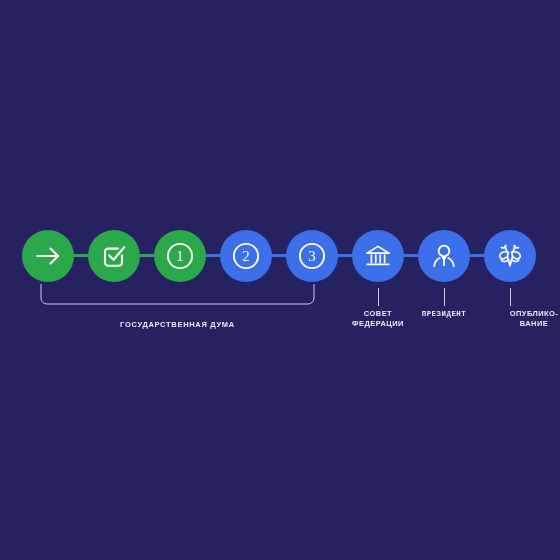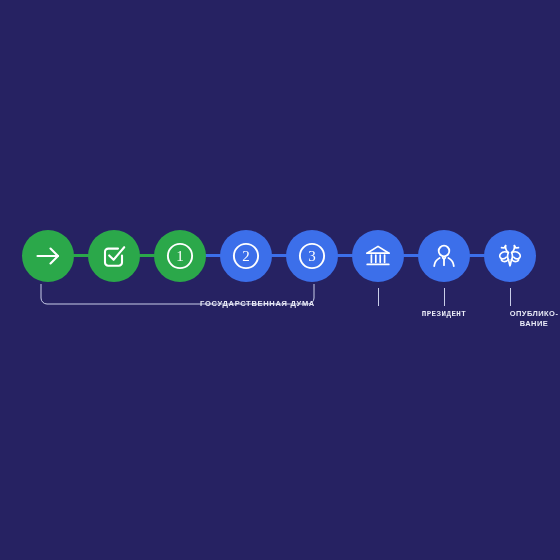--- a/index.html
+++ b/index.html
@@ -72,25 +72,24 @@
     color: #E8EAF6;
     font-size: 7.5px;
     letter-spacing: 0.45px;
     font-weight: 700;
     text-align: center;
     line-height: 1.35;
     text-transform: uppercase;
     white-space: pre-line;
   }
   .label-group {
-    top: 299px;
+    top: 320px;
     left: 40px;
     width: 275px;
     letter-spacing: 0.7px;
-    text-align: right;
   }
   .label-node {
     top: 309px;
     width: 94px;
   }
 </style>
 </head>
 <body>
 
 <div id="stage">
@@ -207,20 +206,22 @@
   </div>
 
   <div class="bracket">
     <svg width="275" height="22" viewBox="0 0 275 22" fill="none" stroke="#C9CEE8" stroke-width="1" stroke-linecap="round" stroke-linejoin="round">
       <path d="M1 0 L1 14 A6 6 0 0 0 7 20 L268 20 A6 6 0 0 0 274 14 L274 0"></path>
     </svg>
   </div>
   <div class="label label-group">ГОСУДАРСТВЕННАЯ ДУМА</div>
 
   <div class="tick" style="left:378px;"></div>
+  <div class="label label-node" style="left:331px;">СОВЕТ
+ФЕДЕРАЦИИ</div>
 
   <div class="tick" style="left:444px;"></div>
   <div class="label label-node" style="left:397px;font-family:Liberation Mono, monospace;">ПРЕЗИДЕНТ</div>
 
   <div class="tick" style="left:510px;"></div>
   <div class="label label-node" style="left:487px;">ОПУБЛИКО-
 ВАНИЕ</div>
 
 </div>
 

